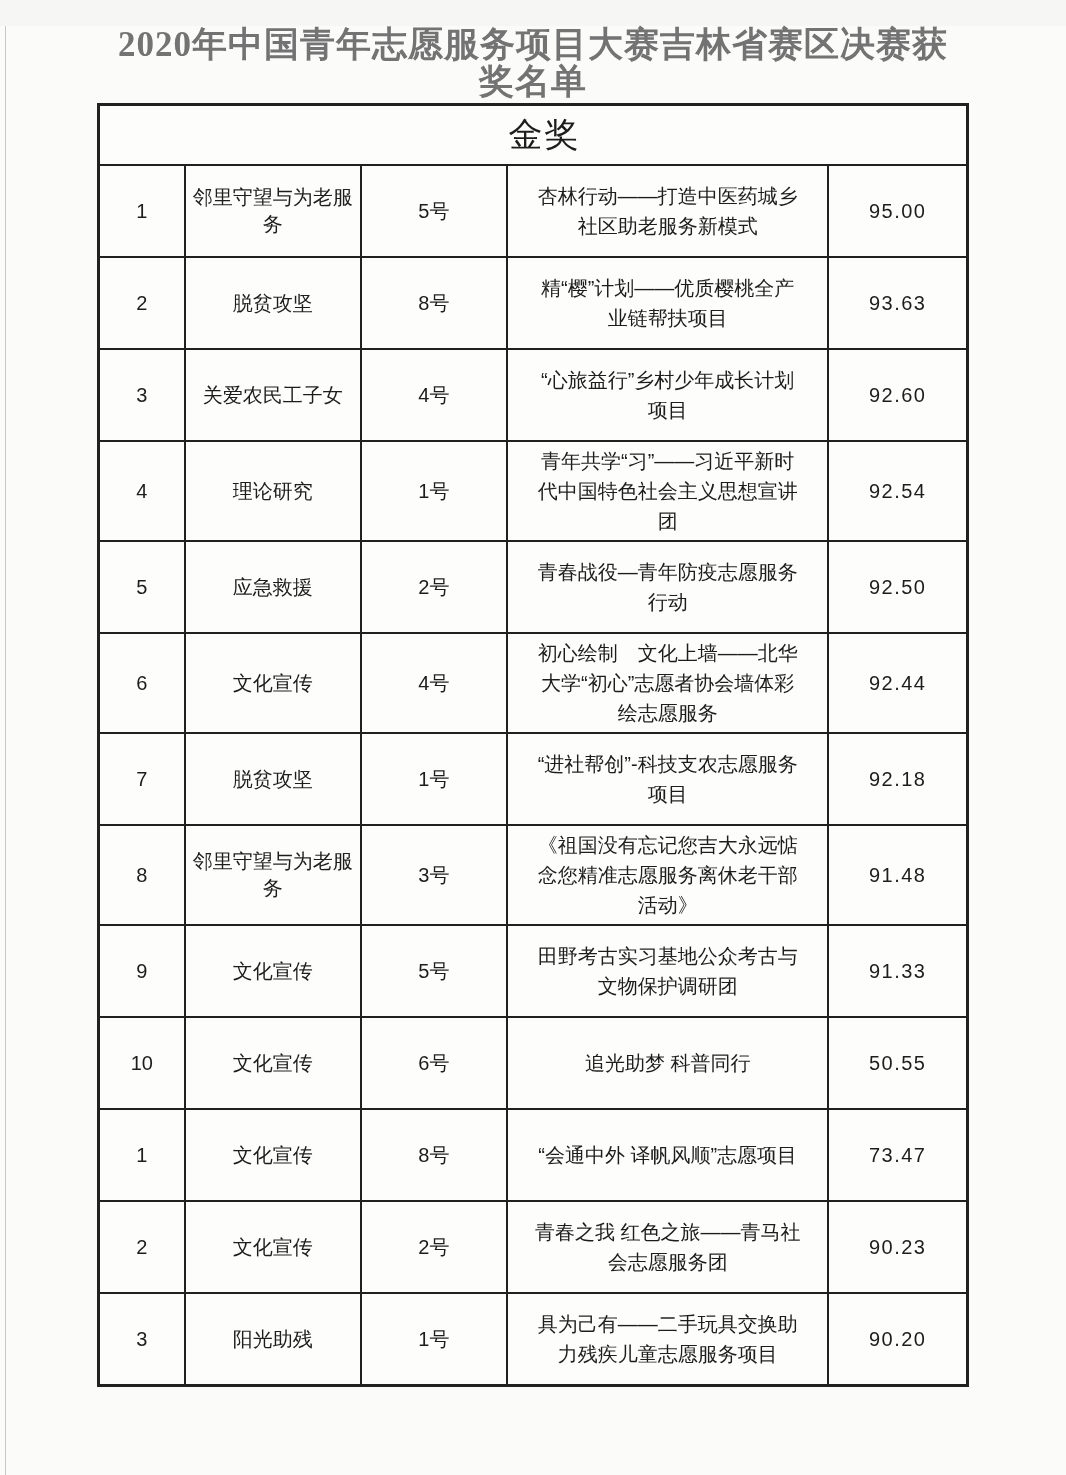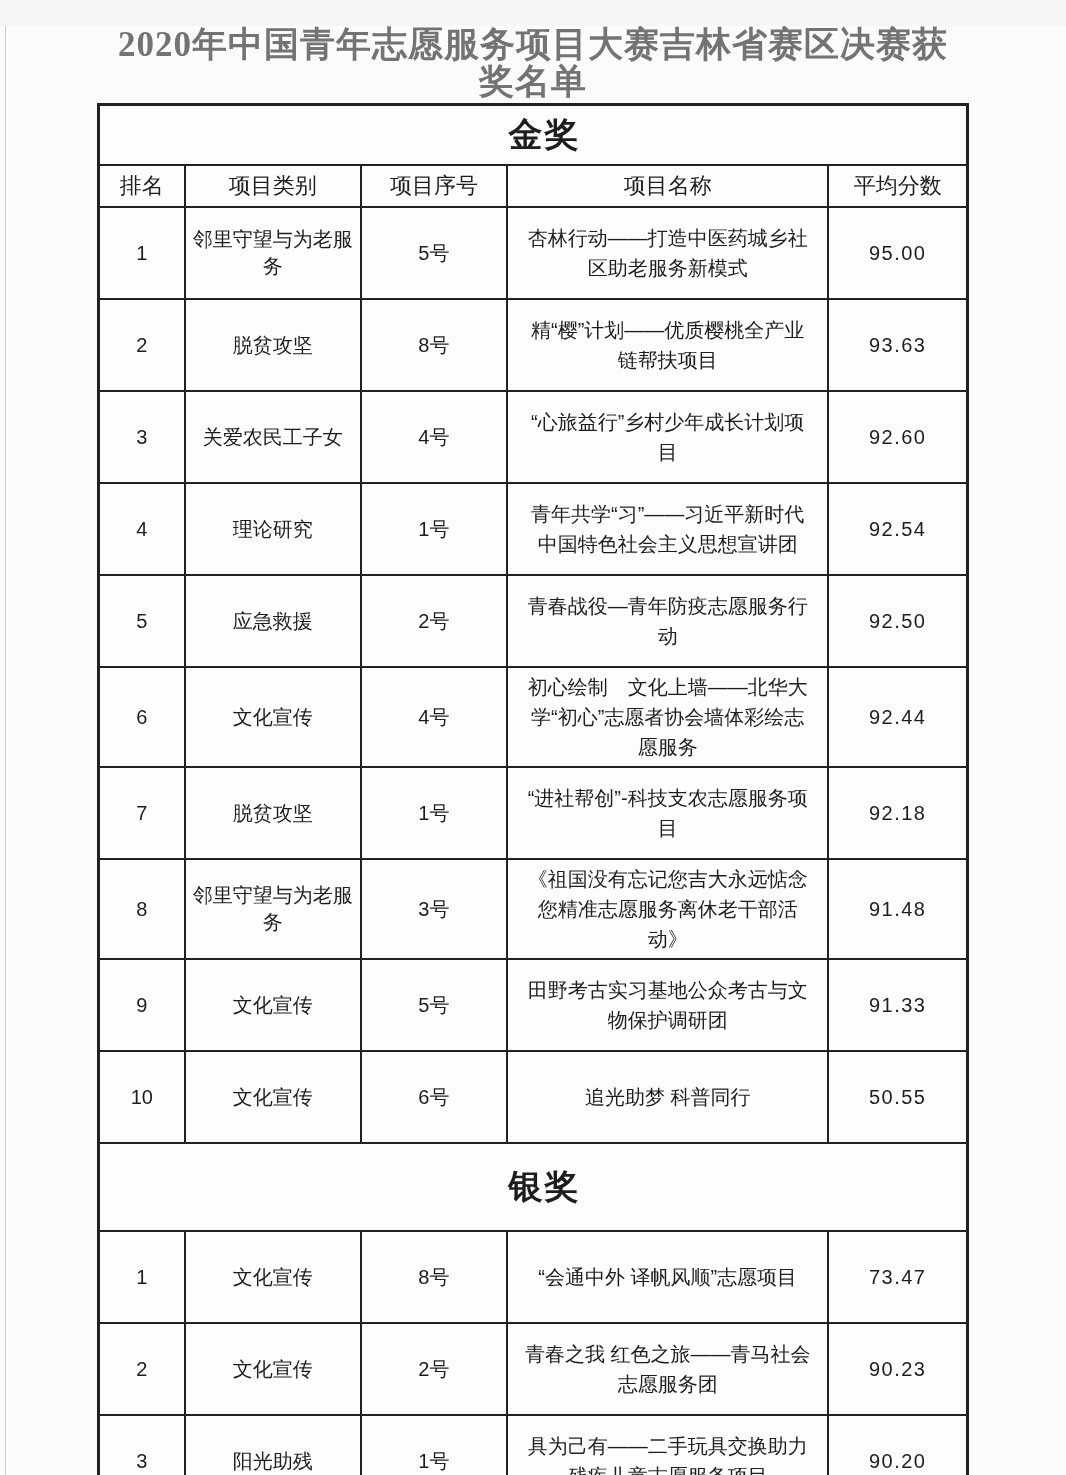--- a/index.html
+++ b/index.html
@@ -55,40 +55,40 @@
   }
   table.awards { border: 3px solid #212121; }
   col.c0 { width: 9.9%; }
   col.c1 { width: 20.3%; }
   col.c2 { width: 16.8%; }
   col.c3 { width: 37.0%; }
   col.c4 { width: 16.0%; }
   .band-row td {
     height: 56px;
     font-size: 34px;
-    font-weight: bold;
+    font-weight: normal;
     letter-spacing: 2px;
     border-bottom-width: 3px;
     padding-left: 24px;
   }
   .band-row.tall td { height: 84px; }
   .head-row td {
     height: 38px;
     font-size: 22px;
     border-bottom-width: 2px;
   }
   .data-row td {
     height: 82px;
     font-size: 20px;
     border-top-width: 3px;
     padding: 4px 6px;
   }
   .data-row td.name {
     line-height: 1.5;
-    padding: 4px 16px;
+    padding: 4px 26px;
   }
   .data-row td.score {
     letter-spacing: 1.5px;
     margin-left: 44px;
   }
 </style>
 </head>
 <body>
 
 <div class="page">
@@ -102,27 +102,20 @@
         <col class="c1">
         <col class="c2">
         <col class="c3">
         <col class="c4">
     </colgroup>
     <tbody>
   <tr class="band-row">
     <td colspan="5" class="band-cell">金奖</td>
   </tr>
 
-  <tr class="head-row">
-    <td class="head-cell">排名</td>
-    <td class="head-cell">项目类别</td>
-    <td class="head-cell">项目序号</td>
-    <td class="head-cell">项目名称</td>
-    <td class="head-cell">平均分数</td>
-  </tr>
 
   <tr class="data-row">
     <td class="cell rank">1</td>
     <td class="cell category">邻里守望与为老服务</td>
     <td class="cell number">5号</td>
     <td class="cell name">杏林行动——打造中医药城乡社区助老服务新模式</td>
     <td class="cell score">95.00</td>
   </tr>
 
   <tr class="data-row">
@@ -190,23 +183,20 @@
   </tr>
 
   <tr class="data-row">
     <td class="cell rank">10</td>
     <td class="cell category">文化宣传</td>
     <td class="cell number">6号</td>
     <td class="cell name">追光助梦 科普同行</td>
     <td class="cell score">50.55</td>
   </tr>
 
-  <tr class="band-row tall">
-    <td colspan="5" class="band-cell">银奖</td>
-  </tr>
 
   <tr class="data-row">
     <td class="cell rank">1</td>
     <td class="cell category">文化宣传</td>
     <td class="cell number">8号</td>
     <td class="cell name">“会通中外 译帆风顺”志愿项目</td>
     <td class="cell score">73.47</td>
   </tr>
 
   <tr class="data-row">

